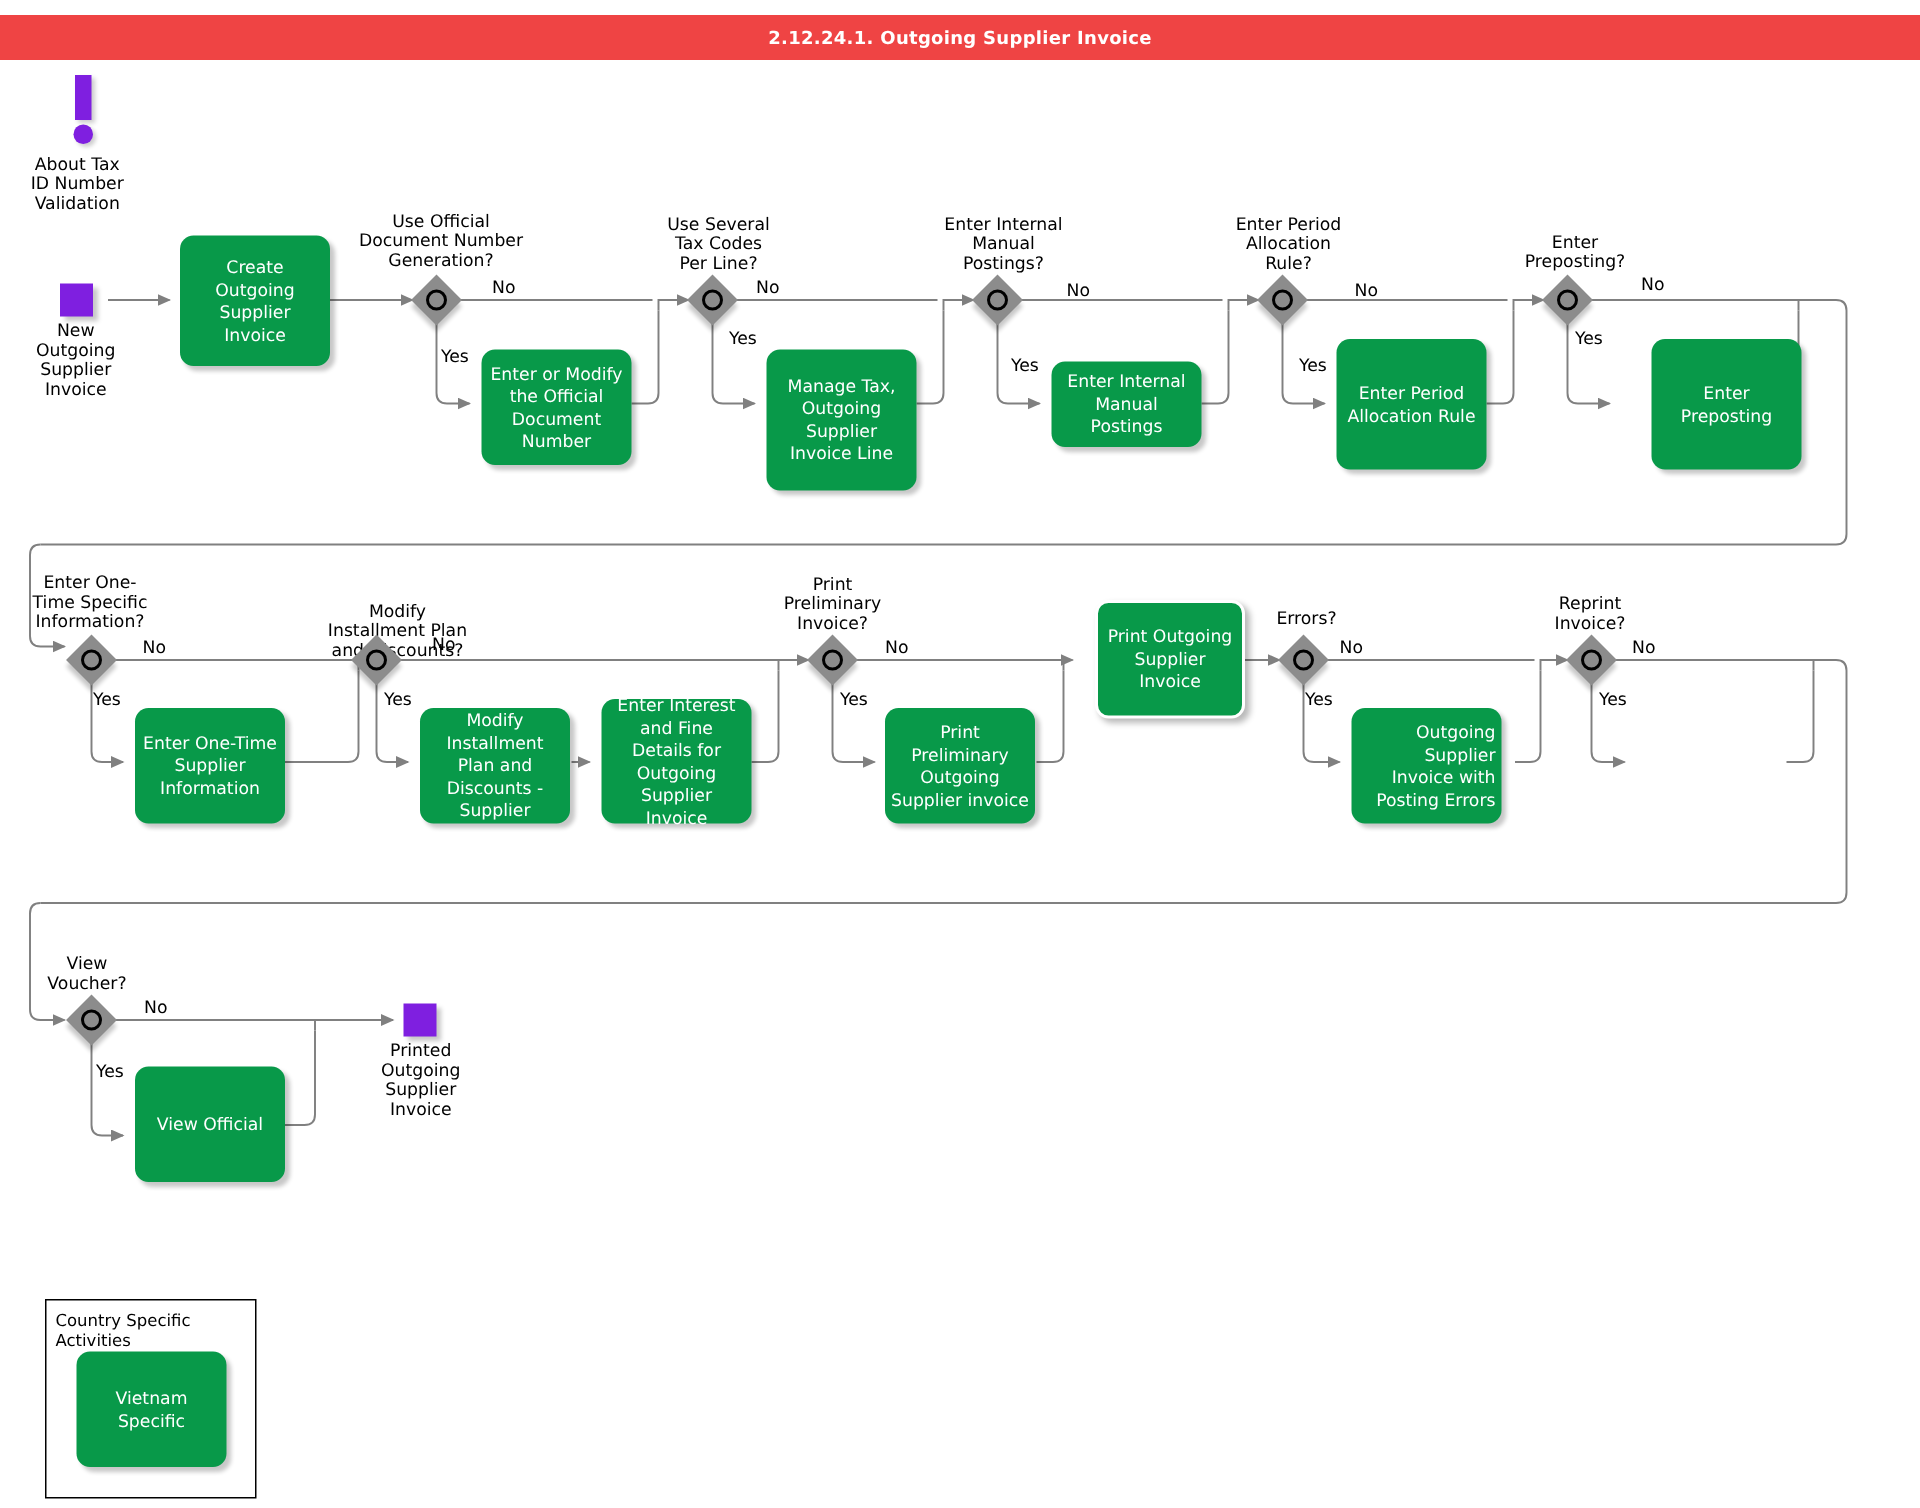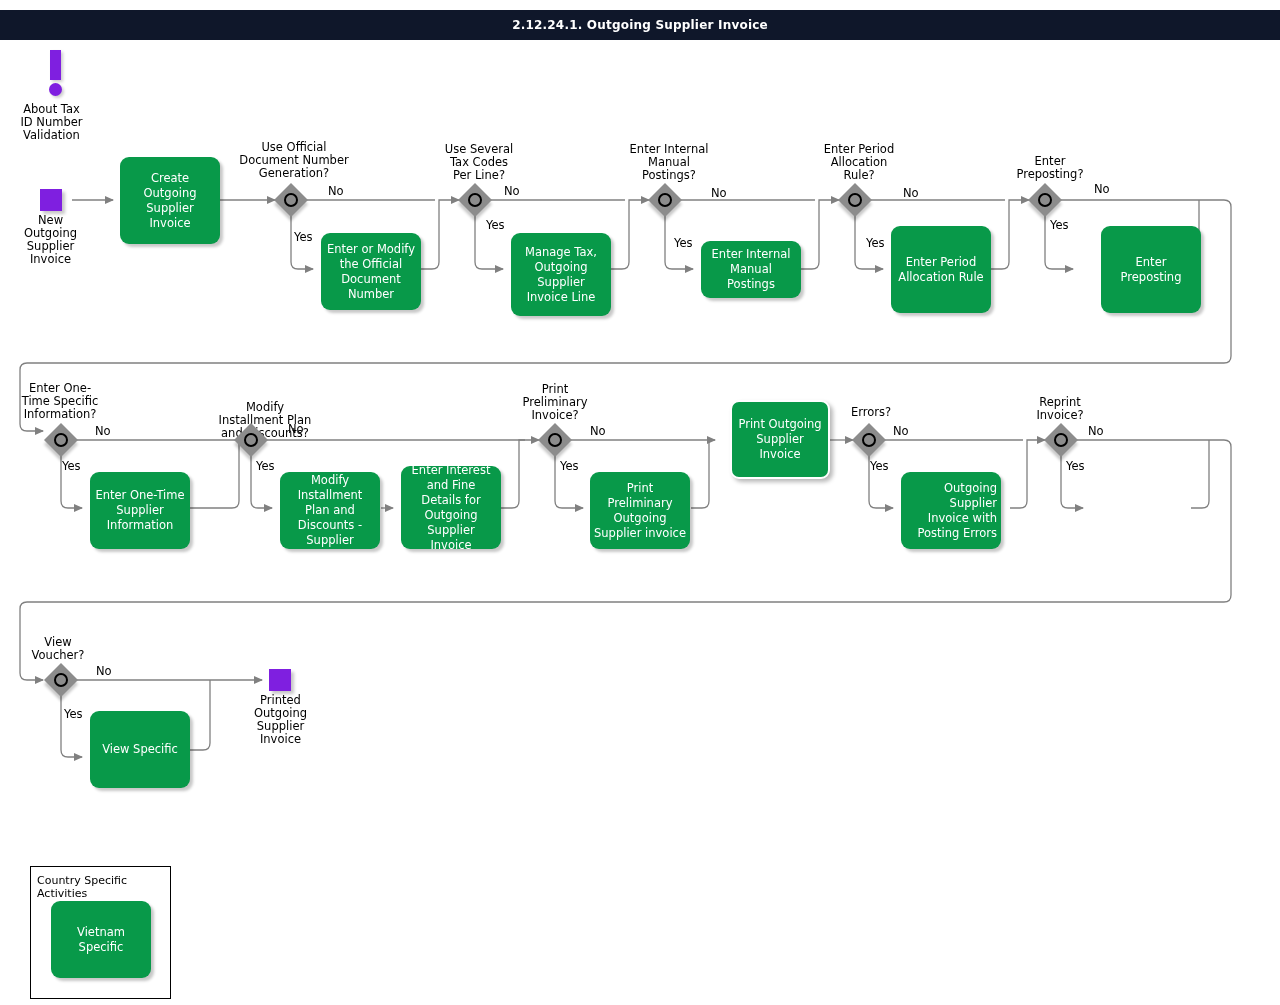--- a/index.html
+++ b/index.html
@@ -6,21 +6,21 @@
   html,body{margin:0;padding:0;}
   body{
     width:1280px;height:1005px;
     background:#ffffff;
     font-family:"DejaVu Sans","Liberation Sans",sans-serif;
     overflow:hidden;
     position:relative;
   }
   #titlebar{
     position:absolute;left:0;top:10px;width:1280px;height:30px;
-    background:#0f172a;
+    background:#ef4444;
     color:#ffffff;
     font-size:12px;font-weight:bold;
     display:flex;align-items:center;justify-content:center;
     letter-spacing:0.2px;
   }
   #canvas{position:absolute;left:0;top:0;width:1280px;height:1005px;}
   svg#wires{position:absolute;left:0;top:0;width:1280px;height:1005px;pointer-events:none;}
 
   
   .task{
@@ -223,21 +223,21 @@
 
   <div class="lbl" style="left:419px;top:143px;width:120px;">Use Several
 Tax Codes
 Per Line?</div>
   <div class="gateway" style="left:461px;top:186px;">
       <div class="dia"></div>
       <div class="ring"></div>
     </div>
   <div class="yn" style="left:504px;top:184px;">No</div>
   <div class="yn" style="left:486px;top:218px;">Yes</div>
-  <div class="task" style="left:511px;top:233px;width:100px;height:83px;">Manage Tax,
+  <div class="task" style="left:511px;top:233px;width:100px;height:94px;">Manage Tax,
 Outgoing
 Supplier Invoice
 Line</div>
 
   <div class="lbl" style="left:609px;top:143px;width:120px;">Enter Internal
 Manual
 Postings?</div>
   <div class="gateway" style="left:651px;top:186px;">
       <div class="dia"></div>
       <div class="ring"></div>
@@ -338,20 +338,20 @@
   <div class="yn" style="left:1066px;top:459px;">Yes</div>
 
   <div class="lbl" style="left:8px;top:636px;width:100px;">View
 Voucher?</div>
   <div class="gateway" style="left:47px;top:666px;">
       <div class="dia"></div>
       <div class="ring"></div>
     </div>
   <div class="yn" style="left:96px;top:664px;">No</div>
   <div class="yn" style="left:64px;top:707px;">Yes</div>
-  <div class="task" style="left:90px;top:711px;width:100px;height:77px;">View Specific</div>
+  <div class="task" style="left:90px;top:711px;width:100px;height:77px;">View Official</div>
 
   <div id="legend">
     <div class="legend-title">Country Specific Activities</div>
     <div class="task" style="left:20px;top:34px;width:100px;height:77px;">Vietnam Specific</div>
   </div>
 
 </div>
 
 </body></html>

